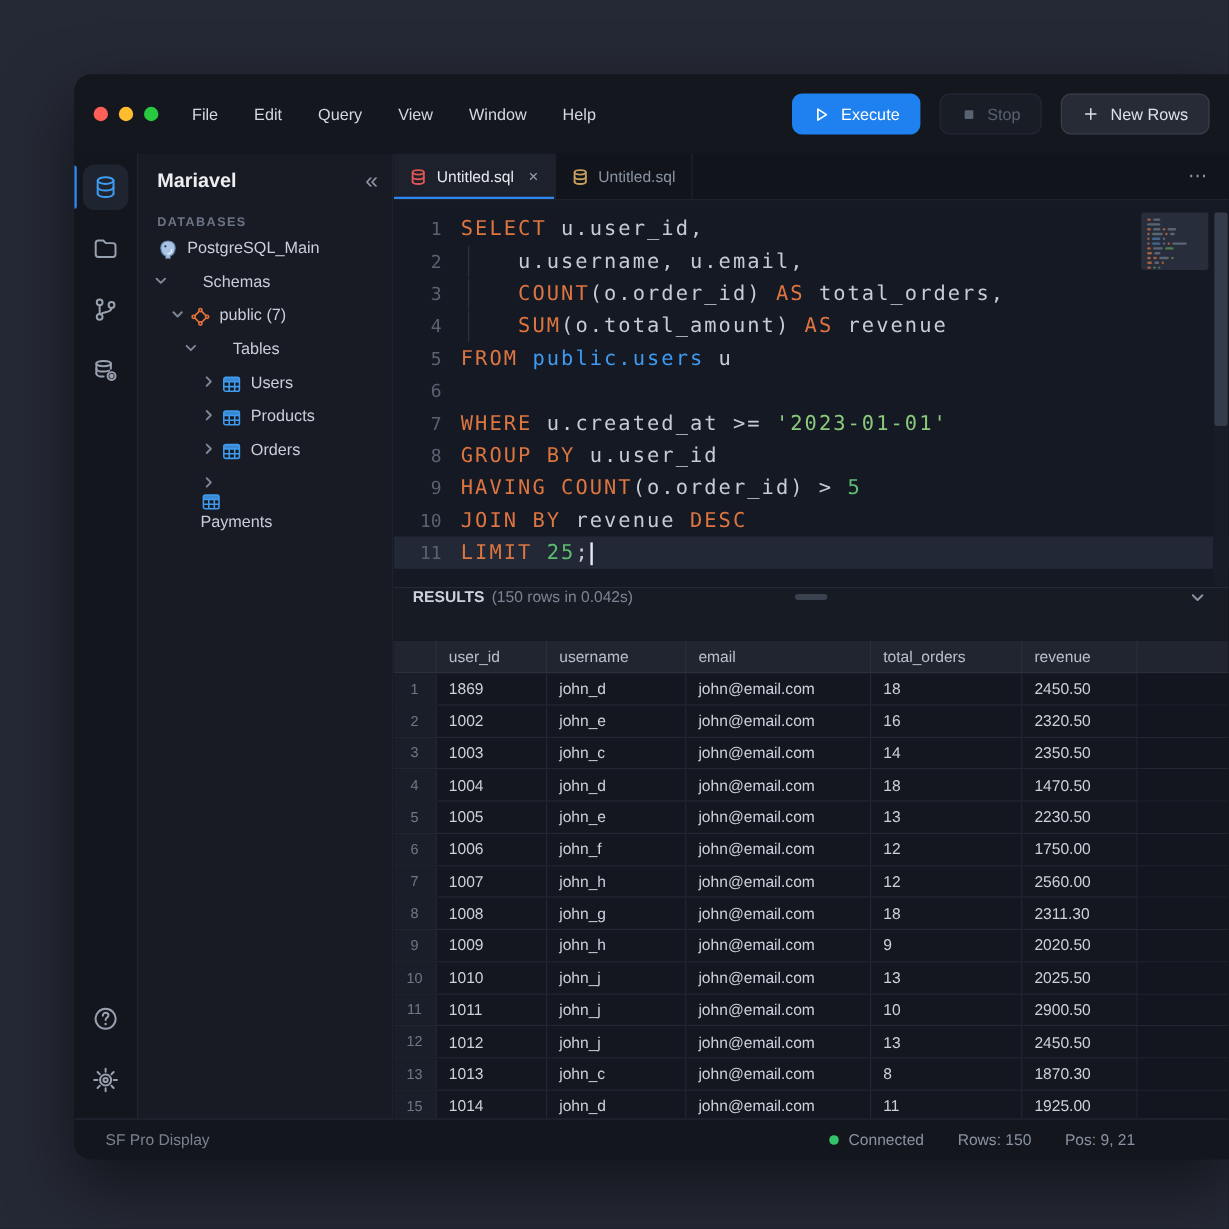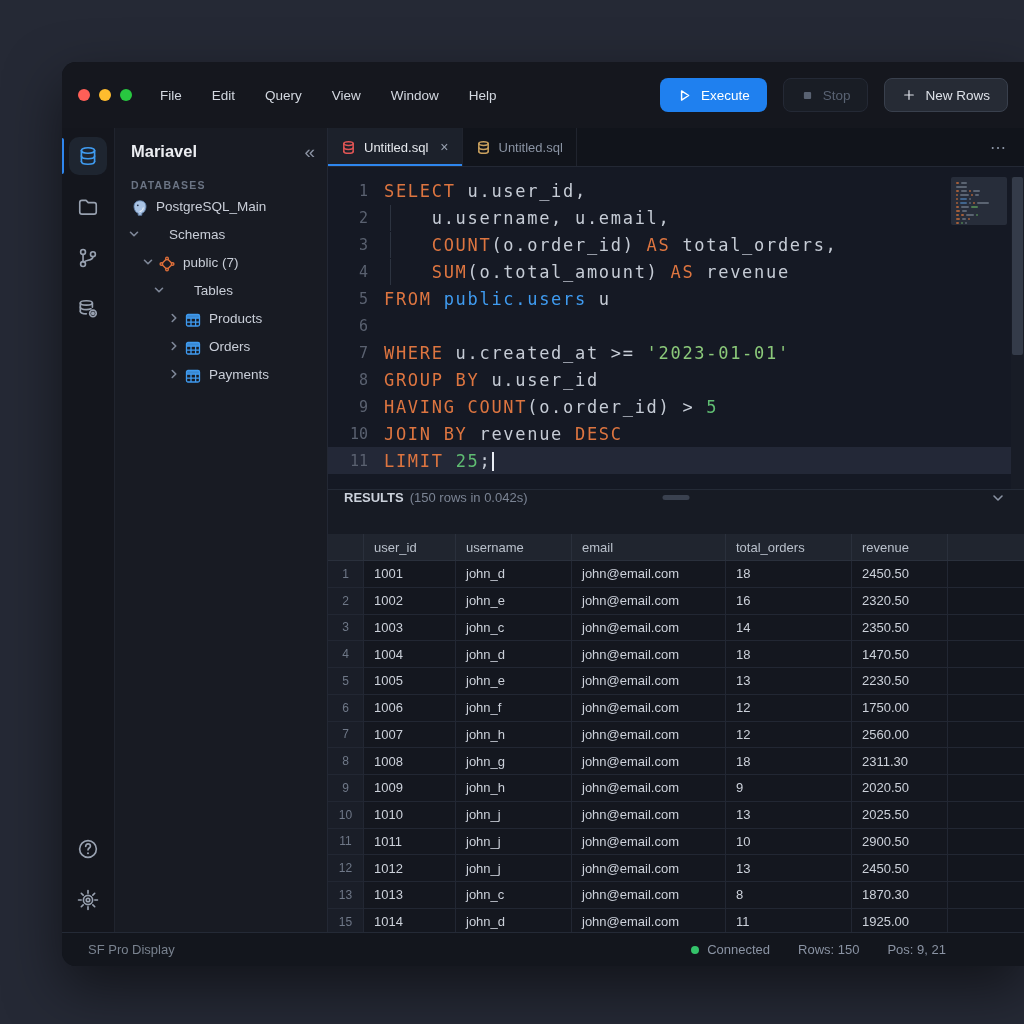--- a/index.html
+++ b/index.html
@@ -256,38 +256,53 @@
                 <path d="M4.5 3 L7.5 6 L4.5 9"></path>
               </svg>
             </span>
             <span class="tree-icon">
               <svg width="100%" height="100%" viewBox="0 0 18 18" fill="none" stroke="#3f9bf0" stroke-width="1.3" stroke-linejoin="round">
                 <rect x="2.5" y="3.5" width="13" height="11.5" rx="1.5"></rect>
                 <path d="M2.5 7.2 H15.5 M2.5 11.2 H15.5 M7 7.2 V15 M11.6 7.2 V15"></path>
                 <path d="M2.5 5 C2.5 4.2 3.2 3.5 4 3.5 H14 C14.8 3.5 15.5 4.2 15.5 5 V7.2 H2.5 Z" fill="#3f9bf0" stroke="none" opacity="0.85"></path>
               </svg>
             </span>
-            <span>Products</span>
+            <span>Users</span>
           </div>
           <div class="tree-row" style="padding-left: 52px;">
             <span class="tree-chev">
               <svg width="100%" height="100%" viewBox="0 0 12 12" fill="none" stroke="currentColor" stroke-width="1.4" stroke-linecap="round" stroke-linejoin="round">
                 <path d="M4.5 3 L7.5 6 L4.5 9"></path>
               </svg>
             </span>
             <span class="tree-icon">
               <svg width="100%" height="100%" viewBox="0 0 18 18" fill="none" stroke="#3f9bf0" stroke-width="1.3" stroke-linejoin="round">
                 <rect x="2.5" y="3.5" width="13" height="11.5" rx="1.5"></rect>
                 <path d="M2.5 7.2 H15.5 M2.5 11.2 H15.5 M7 7.2 V15 M11.6 7.2 V15"></path>
                 <path d="M2.5 5 C2.5 4.2 3.2 3.5 4 3.5 H14 C14.8 3.5 15.5 4.2 15.5 5 V7.2 H2.5 Z" fill="#3f9bf0" stroke="none" opacity="0.85"></path>
               </svg>
             </span>
+            <span>Products</span>
+          </div>
+          <div class="tree-row" style="padding-left: 52px;">
+            <span class="tree-chev">
+              <svg width="100%" height="100%" viewBox="0 0 12 12" fill="none" stroke="currentColor" stroke-width="1.4" stroke-linecap="round" stroke-linejoin="round">
+                <path d="M4.5 3 L7.5 6 L4.5 9"></path>
+              </svg>
+            </span>
+            <span class="tree-icon">
+              <svg width="100%" height="100%" viewBox="0 0 18 18" fill="none" stroke="#3f9bf0" stroke-width="1.3" stroke-linejoin="round">
+                <rect x="2.5" y="3.5" width="13" height="11.5" rx="1.5"></rect>
+                <path d="M2.5 7.2 H15.5 M2.5 11.2 H15.5 M7 7.2 V15 M11.6 7.2 V15"></path>
+                <path d="M2.5 5 C2.5 4.2 3.2 3.5 4 3.5 H14 C14.8 3.5 15.5 4.2 15.5 5 V7.2 H2.5 Z" fill="#3f9bf0" stroke="none" opacity="0.85"></path>
+              </svg>
+            </span>
             <span>Orders</span>
           </div>
-          <div class="tree-row" style="padding-left: 52px;">
+          <div class="tree-row" style="padding-left: 52px; flex-direction: column;">
             <span class="tree-chev">
               <svg width="100%" height="100%" viewBox="0 0 12 12" fill="none" stroke="currentColor" stroke-width="1.4" stroke-linecap="round" stroke-linejoin="round">
                 <path d="M4.5 3 L7.5 6 L4.5 9"></path>
               </svg>
             </span>
             <span class="tree-icon">
               <svg width="100%" height="100%" viewBox="0 0 18 18" fill="none" stroke="#3f9bf0" stroke-width="1.3" stroke-linejoin="round">
                 <rect x="2.5" y="3.5" width="13" height="11.5" rx="1.5"></rect>
                 <path d="M2.5 7.2 H15.5 M2.5 11.2 H15.5 M7 7.2 V15 M11.6 7.2 V15"></path>
                 <path d="M2.5 5 C2.5 4.2 3.2 3.5 4 3.5 H14 C14.8 3.5 15.5 4.2 15.5 5 V7.2 H2.5 Z" fill="#3f9bf0" stroke="none" opacity="0.85"></path>
@@ -452,21 +467,21 @@
             <div class="th" style="width: 92px;">user_id</div>
             <div class="th" style="width: 116px;">username</div>
             <div class="th" style="width: 154px;">email</div>
             <div class="th" style="width: 126px;">total_orders</div>
             <div class="th" style="width: 96px;">revenue</div>
             <div class="th fill"></div>
           </div>
         <div class="tbody" id="tbody">
             <div class="tr">
               <div class="td gutter" style="width: 36px;">1</div>
-              <div class="td" style="width: 92px;">1001</div>
+              <div class="td" style="width: 92px;">1869</div>
               <div class="td" style="width: 116px;">john_d</div>
               <div class="td" style="width: 154px;">john@email.com</div>
               <div class="td" style="width: 126px;">18</div>
               <div class="td" style="width: 96px;">2450.50</div>
               <div class="td fill"></div>
             </div>
             <div class="tr">
               <div class="td gutter" style="width: 36px;">2</div>
               <div class="td" style="width: 92px;">1002</div>
               <div class="td" style="width: 116px;">john_e</div>

